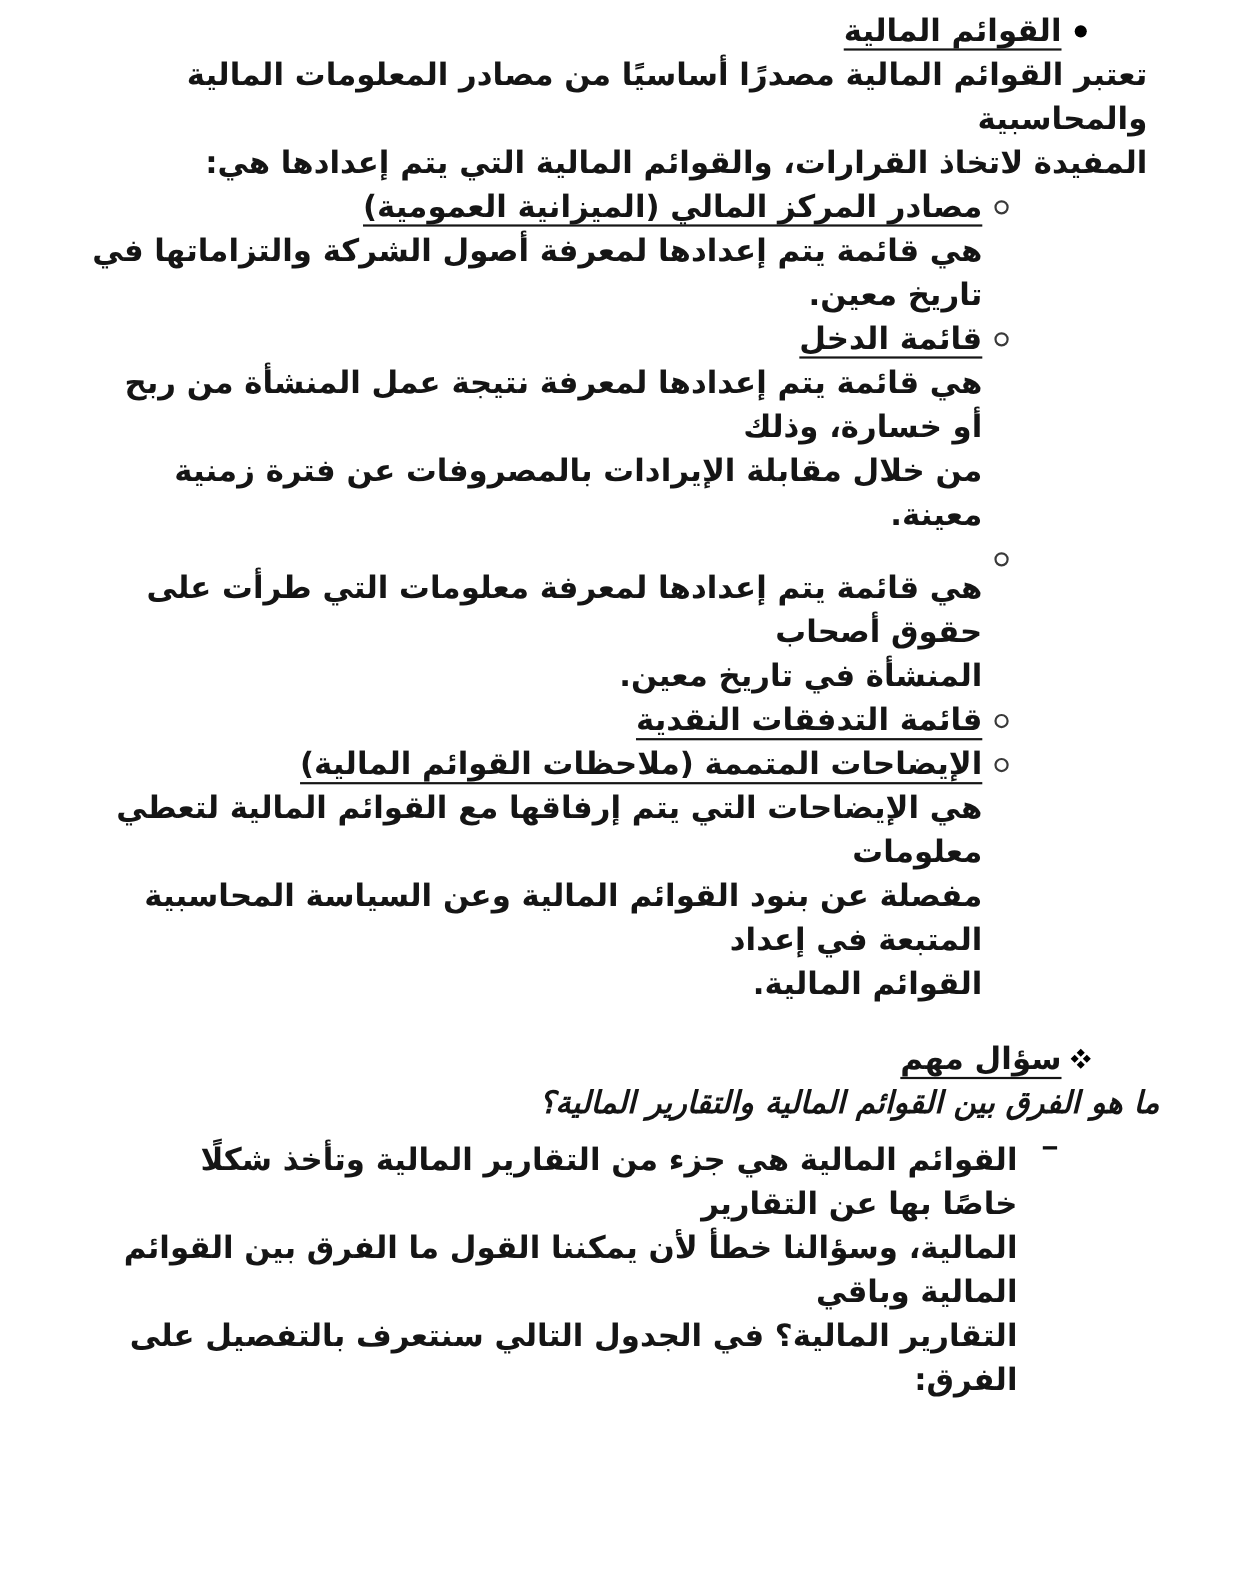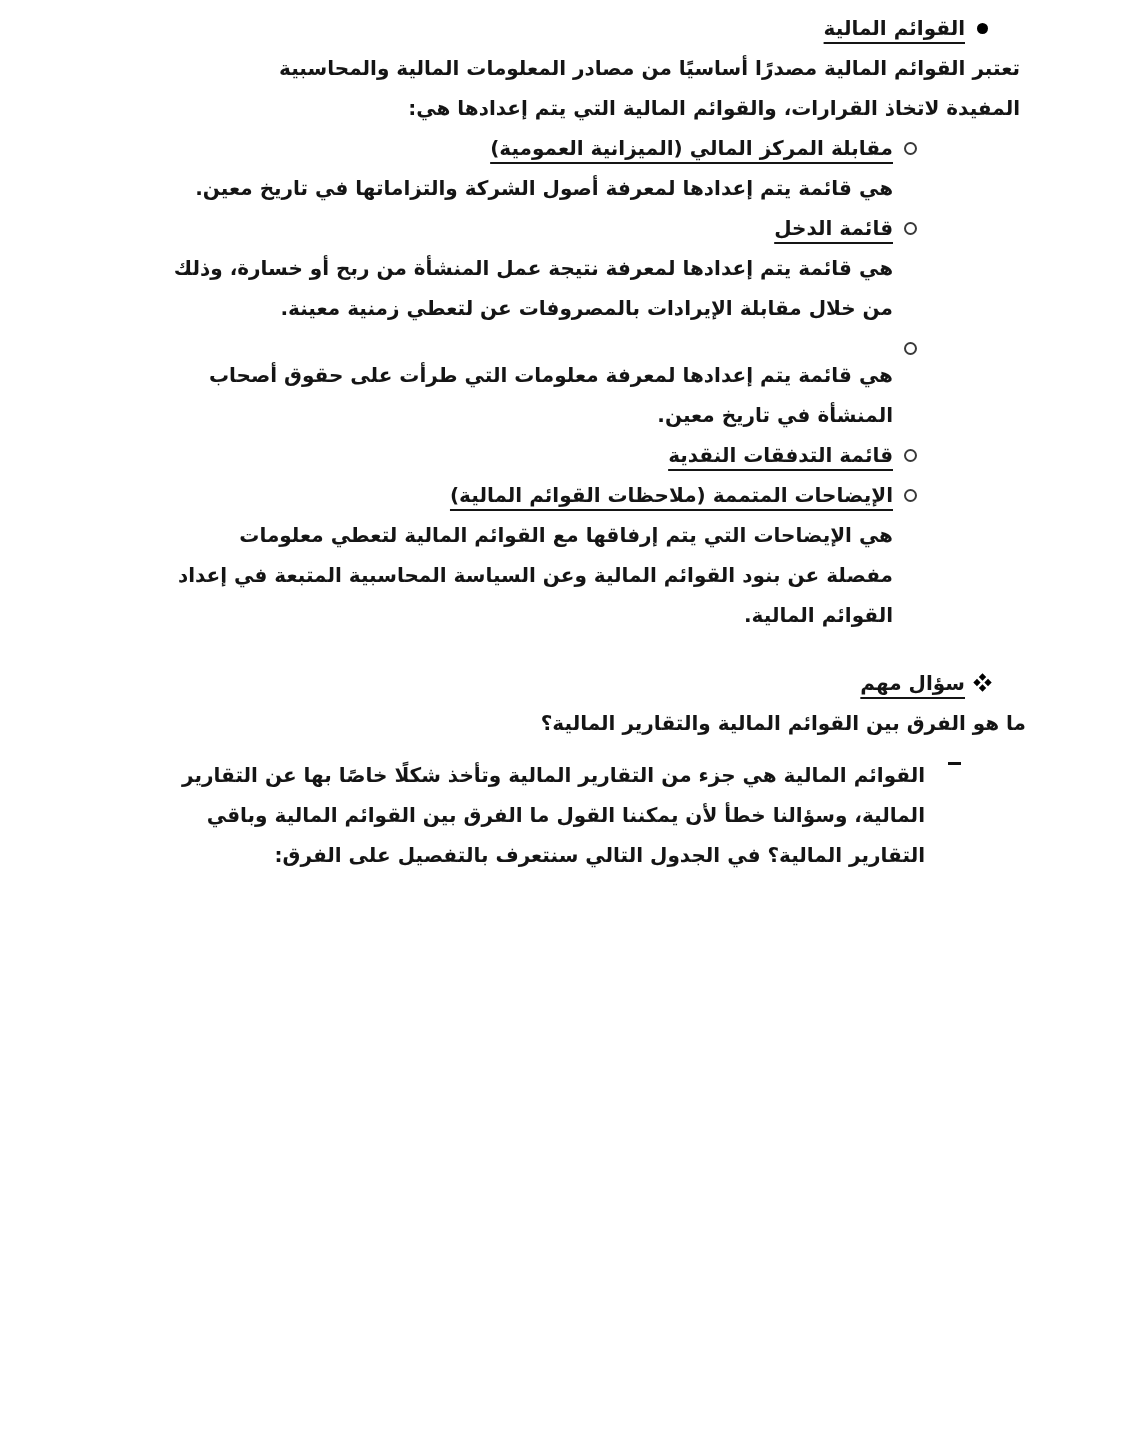--- a/index.html
+++ b/index.html
@@ -1,35 +1,35 @@
 <!DOCTYPE html>
 <html lang="ar" dir="rtl"><head>
 <meta charset="utf-8">
 <style>
   html,body{margin:0;padding:0;background:#ffffff;}
   body{
     width:1122px;height:1450px;overflow:hidden;
     font-family:"DejaVu Sans", sans-serif;
     font-weight:700;color:#151515;
   }
-  .page{direction:rtl;box-sizing:border-box;padding-top:8px;font-size:20px;line-height:40px;}
+  .page{direction:rtl;box-sizing:border-box;padding-top:8px;font-size:28px;line-height:40px;}
   .row{display:flex;align-items:flex-start;}
   .bullet-cell{flex:0 0 34px;display:flex;justify-content:center;}
   
   .disc{width:11px;height:11px;margin-top:15px;background:#000;border-radius:50%;}
   .ring{width:13px;height:13px;margin-top:14px;border:2.5px solid #3a3a3a;border-radius:50%;box-sizing:border-box;background:#fff;}
   .dashbar{width:13px;height:3px;margin-top:19px;background:#111;}
   .dmnd{margin-top:9px;}
   
   .l1{margin-left:60px;margin-right:123px;}
   .l2{margin-left:60px;margin-right:195px;}
   .dash-row{margin-left:95px;margin-right:151px;}
-  .p-l1{margin:0 102px 0 120px;}
+  .p-l1{margin:0 79px 0 120px;}
   .p-l2{margin:0 229px 0 78px;}
-  .p-q{margin:0 96px 0 110px;}
+  .p-q{margin:0 68px 0 110px;font-style:italic;}
   .para{white-space:pre-line;text-align:right;}
   .u{text-decoration:underline;text-decoration-thickness:2px;text-underline-offset:7px;}
   .sec2{margin-top:28px;}
 </style>
 </head>
 <body>
 
 <div class="page">
 
   <section>
@@ -39,32 +39,32 @@
         </span>
       <span class="u">القوائم المالية</span>
     </div>
     <p class="para p-l1">تعتبر القوائم المالية مصدرًا أساسيًا من مصادر المعلومات المالية والمحاسبية
 المفيدة لاتخاذ القرارات، والقوائم المالية التي يتم إعدادها هي:</p>
 
     <div class="row l2">
       <span class="bullet-cell">
           <span class="ring"></span>
         </span>
-      <span class="u">مقابلة المركز المالي (الميزانية العمومية)</span>
+      <span class="u">مصادر المركز المالي (الميزانية العمومية)</span>
     </div>
     <p class="para p-l2">هي قائمة يتم إعدادها لمعرفة أصول الشركة والتزاماتها في تاريخ معين.</p>
 
     <div class="row l2">
       <span class="bullet-cell">
           <span class="ring"></span>
         </span>
       <span class="u">قائمة الدخل</span>
     </div>
     <p class="para p-l2">هي قائمة يتم إعدادها لمعرفة نتيجة عمل المنشأة من ربح أو خسارة، وذلك
-من خلال مقابلة الإيرادات بالمصروفات عن لتعطي زمنية معينة.</p>
+من خلال مقابلة الإيرادات بالمصروفات عن فترة زمنية معينة.</p>
 
     <div class="row l2">
       <span class="bullet-cell">
           <span class="ring"></span>
         </span>
     </div>
     <p class="para p-l2">هي قائمة يتم إعدادها لمعرفة معلومات التي طرأت على حقوق أصحاب
 المنشأة في تاريخ معين.</p>
 
     <div class="row l2">

